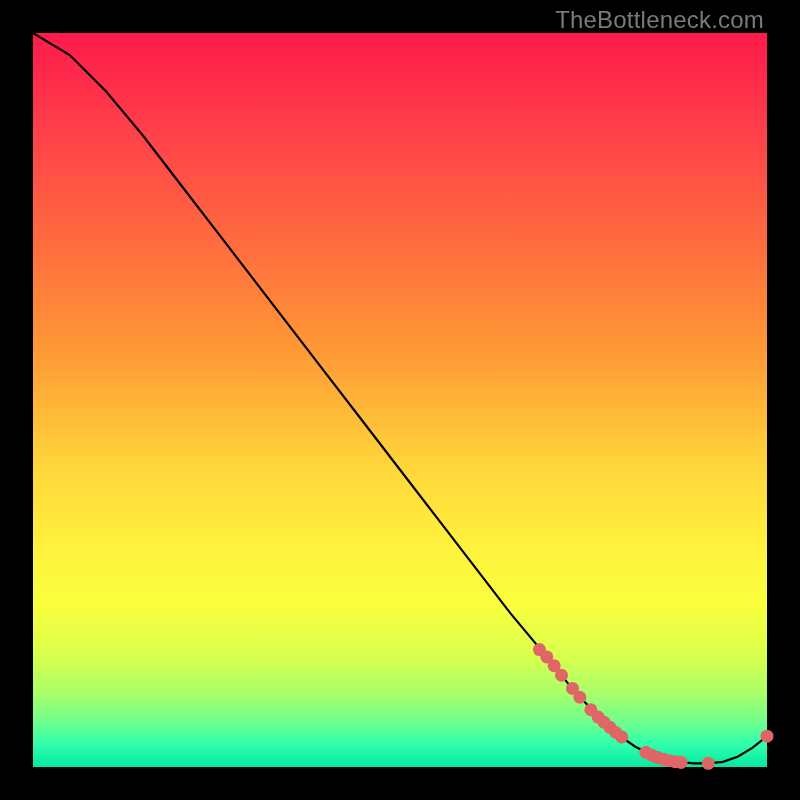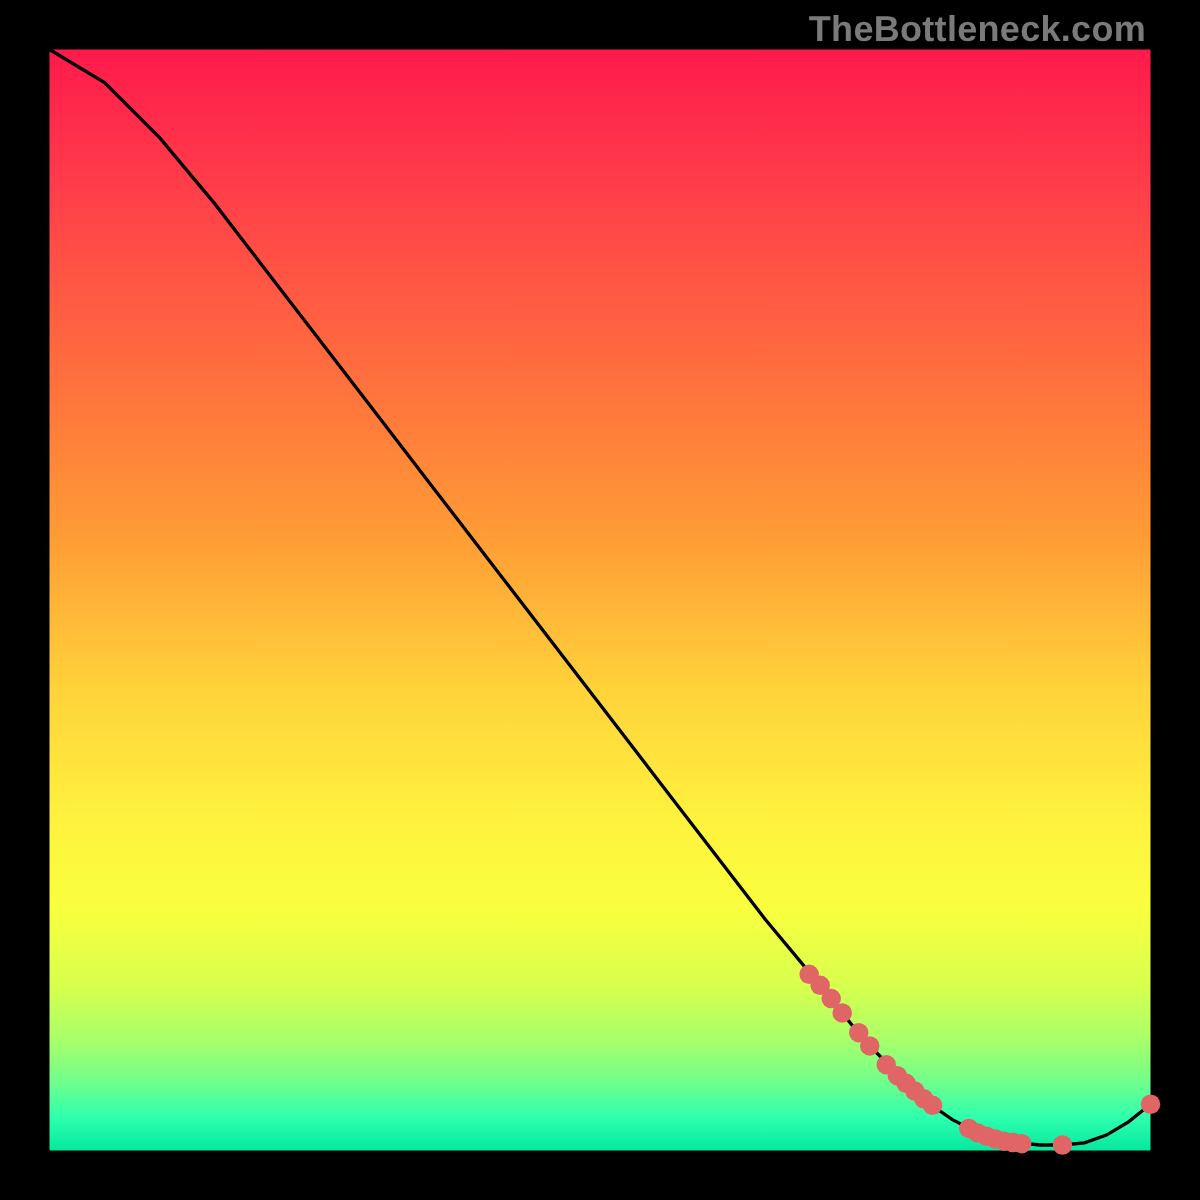--- a/index.html
+++ b/index.html
@@ -38,21 +38,21 @@
       #2effad 97%,
       #05e8a0 100%
     );
   }
   .attribution {
     position: absolute;
     top: 6px;
     right: 36px;
     color: #7a7a7a;
     font-size: 24px;
-    font-weight: 700;
+    font-weight: 400;
     letter-spacing: 0.2px;
   }
   svg.curve {
     position: absolute;
     left: 33px;
     top: 33px;
     width: 734px;
     height: 734px;
     overflow: visible;
   }

